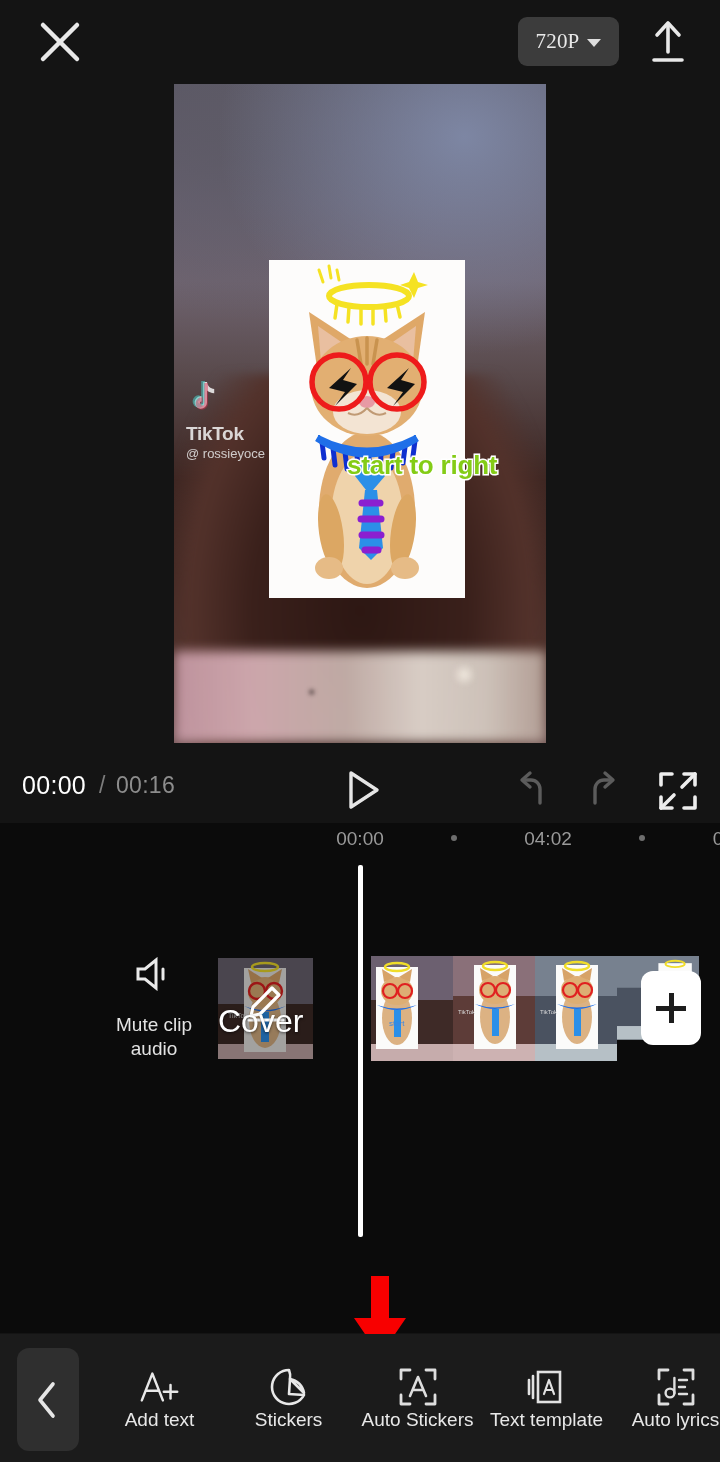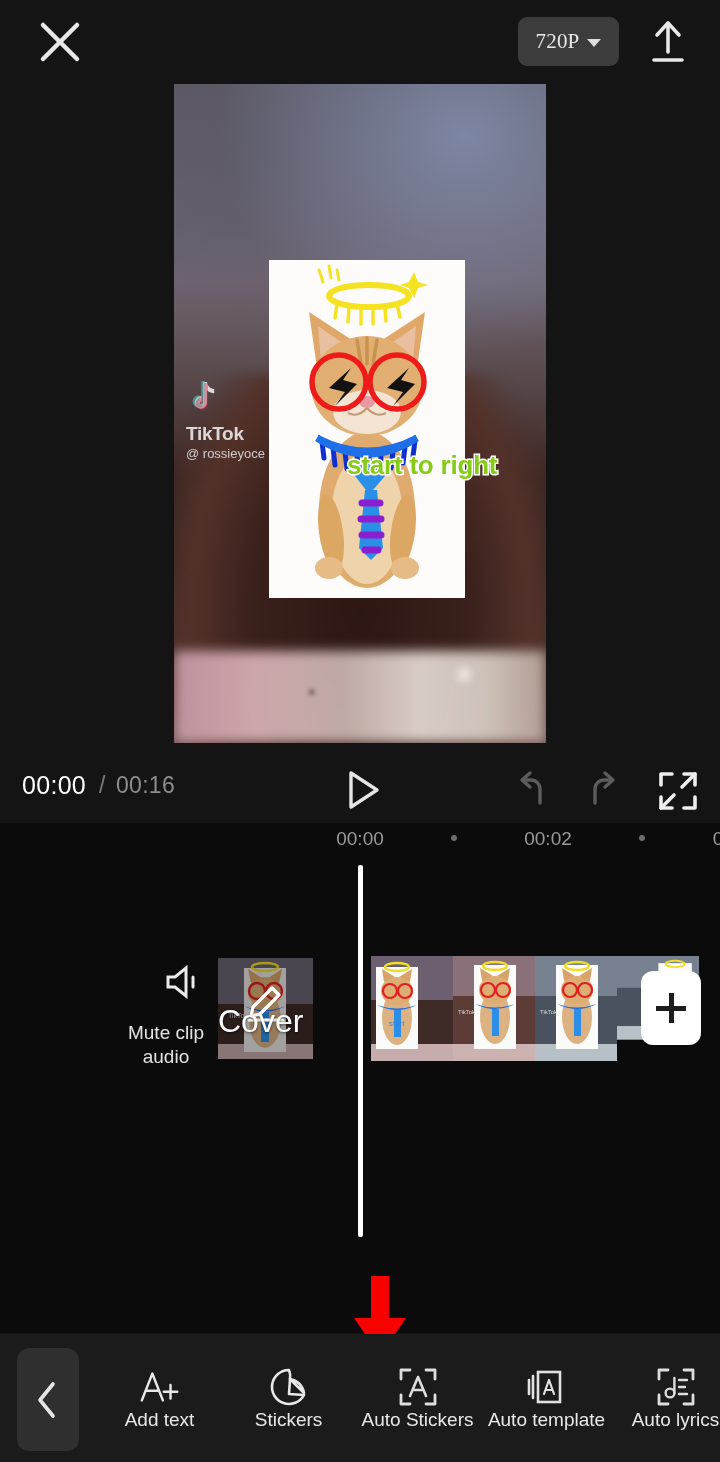--- a/index.html
+++ b/index.html
@@ -185,23 +185,23 @@
   }
   .playhead {
     position: absolute; left: 358px; top: 42px;
     width: 5px; height: 372px;
     background: #ffffff;
     border-radius: 2px;
     cursor: ew-resize;
   }
   .track { position: absolute; left: 0; top: 133px; height: 105px; width: 100%; }
   .mute-ctl {
-    position: absolute; left: 104px; top: 8px;
+    position: absolute; left: 104px; top: 0;
     width: 100px; height: 105px;
-    display: flex; flex-direction: column; align-items: flex-end; justify-content: center;
+    display: flex; flex-direction: column; align-items: center; justify-content: center;
     gap: 22px; cursor: pointer;
   }
   .mute-ctl .mute-label {
     color: #e3e3e3; font-size: 19px; line-height: 24px; text-align: center;
   }
   .cover-thumb {
     position: absolute; left: 218px; top: 2px;
     width: 95px; height: 101px;
     background: #1d1d1d;
     overflow: hidden; cursor: pointer;
@@ -422,21 +422,21 @@
         <polyline points="28,5 39,5 39,16" fill="none" stroke="#ededed" stroke-width="3.6" stroke-linecap="round" stroke-linejoin="round"></polyline>
         <polyline points="16,39 5,39 5,28" fill="none" stroke="#ededed" stroke-width="3.6" stroke-linecap="round" stroke-linejoin="round"></polyline>
       </svg>
     </div>
   </div>
 
   <div class="timeline">
     <div class="ruler">
       <div class="tick-label" style="left:360px">00:00</div>
       <div class="tick-dot" style="left:454px"></div>
-      <div class="tick-label" style="left:548px">00:02</div>
+      <div class="tick-label" style="left:548px">04:02</div>
       <div class="tick-dot" style="left:642px"></div>
       <div class="tick-label" style="left:718px">0</div>
     </div>
 
     <div class="playhead"></div>
 
     <div class="track">
 
       <div class="mute-ctl">
         <svg width="40" height="34" viewBox="0 0 40 34">
@@ -606,21 +606,21 @@
 
       <div class="tool">
         <span class="tool-icon">
           <svg width="44" height="42" viewBox="0 0 44 42">
             <rect x="13" y="6" width="22" height="30" fill="none" stroke="#e2e2e2" stroke-width="2.6"></rect>
             <line x1="8" y1="10" x2="8" y2="32" stroke="#e2e2e2" stroke-width="2.6" stroke-linecap="round"></line>
             <line x1="4" y1="14" x2="4" y2="28" stroke="#e2e2e2" stroke-width="2.6" stroke-linecap="round"></line>
             <path d="M19 28 L24 14 L29 28 M21 24 H27" fill="none" stroke="#e2e2e2" stroke-width="2.2" stroke-linecap="round" stroke-linejoin="round"></path>
           </svg>
         </span>
-        <span class="tool-label">Auto template</span>
+        <span class="tool-label">Text template</span>
       </div>
 
       <div class="tool">
         <span class="tool-icon">
           <svg width="44" height="42" viewBox="0 0 44 42">
             <polyline points="14,4 5,4 5,13" fill="none" stroke="#dedede" stroke-width="2.8" stroke-linecap="round" stroke-linejoin="round"></polyline>
             <polyline points="30,4 39,4 39,13" fill="none" stroke="#dedede" stroke-width="2.8" stroke-linecap="round" stroke-linejoin="round"></polyline>
             <polyline points="14,38 5,38 5,29" fill="none" stroke="#dedede" stroke-width="2.8" stroke-linecap="round" stroke-linejoin="round"></polyline>
             <polyline points="30,38 39,38 39,29" fill="none" stroke="#dedede" stroke-width="2.8" stroke-linecap="round" stroke-linejoin="round"></polyline>
             <circle cx="16" cy="27" r="4.4" fill="none" stroke="#dedede" stroke-width="2.4"></circle>

